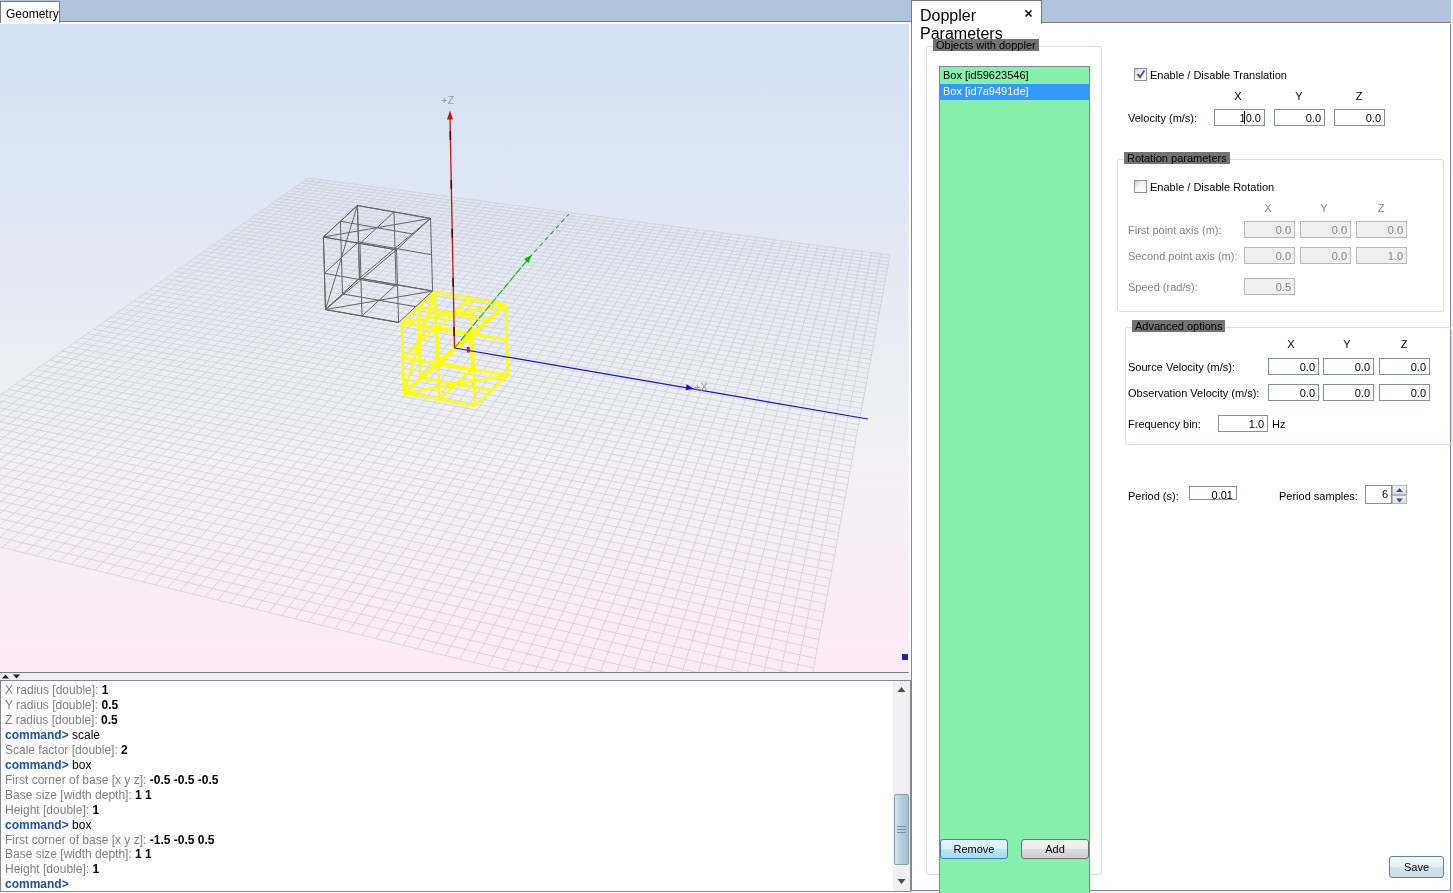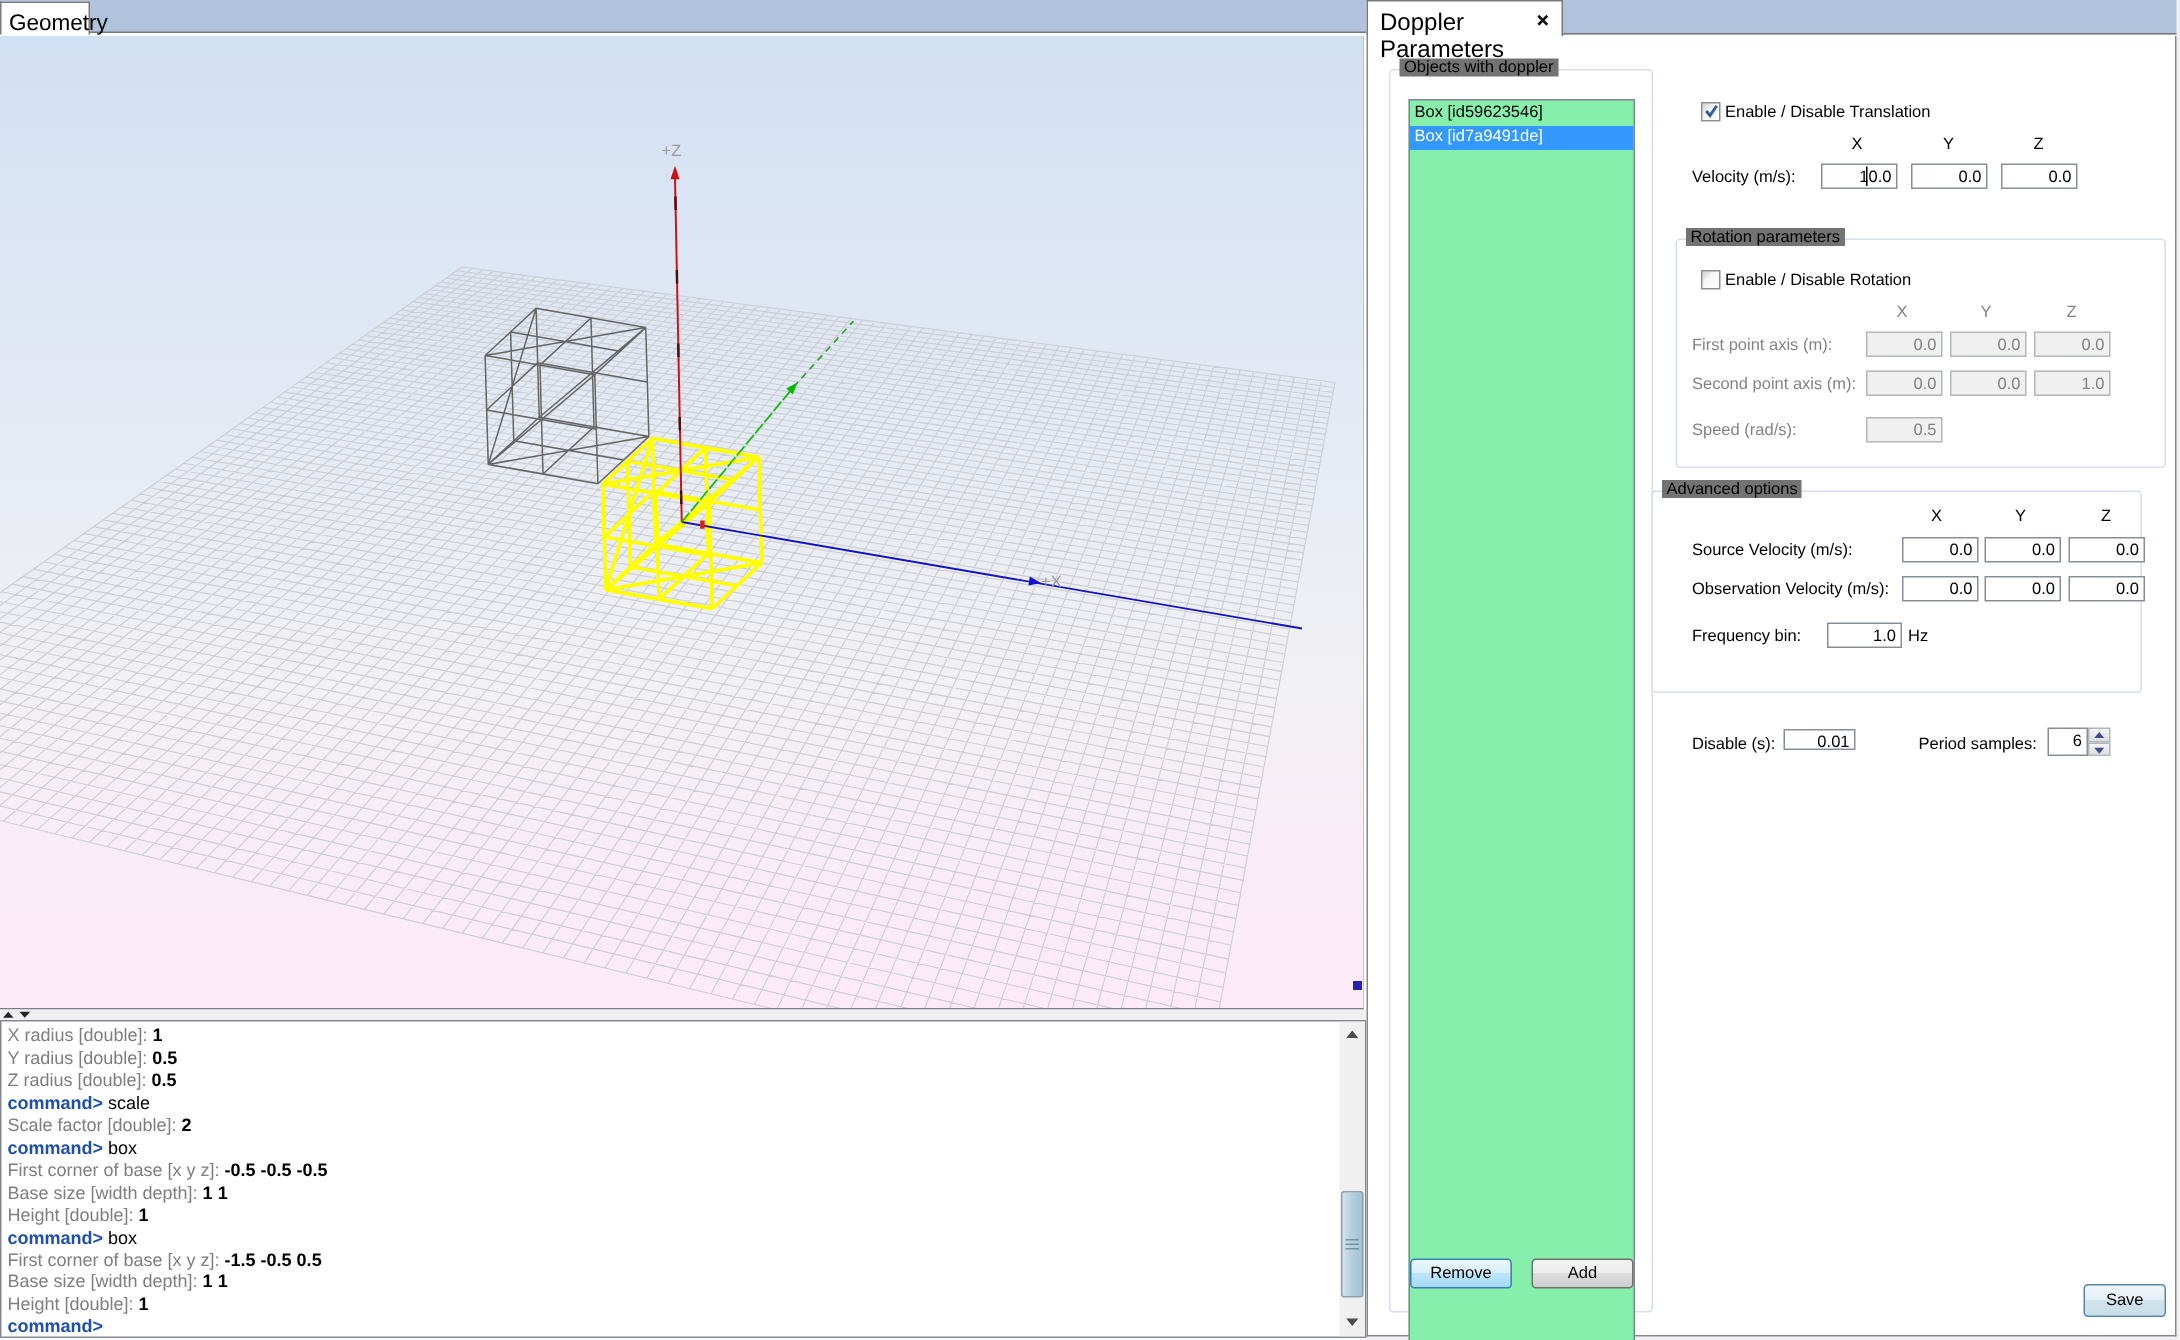--- a/index.html
+++ b/index.html
@@ -20,21 +20,21 @@
   text-align:center; background:linear-gradient(#f2f2f2, #ebebeb 50%, #dddddd 50%, #cfcfcf); }
 .chk { position:absolute; width:13px; height:13px; border:1px solid #8e8f8f;
   background:linear-gradient(135deg,#cbcfd2,#f6f6f6 40%,#fff); }
 </style>
 </head>
 <body>
 
 <div class="abs" style="left:0;top:0;width:911px;height:893px;background:#fff">
 
   <div class="abs" style="left:0;top:0;width:911px;height:22px;background:#b0c2dc;border-bottom:1px solid #77797c"></div>
-  <div class="abs" style="left:0;top:1px;width:60px;height:22px;background:#fff;border:1px solid #77797c;border-bottom:none;font-size:15px;padding:5px 0 0 5px;z-index:2">Geometry</div>
+  <div class="abs" style="left:0;top:1px;width:60px;height:22px;background:#fff;border:1px solid #77797c;border-bottom:none;font-size:12px;padding:5px 0 0 5px;z-index:2">Geometry</div>
   <div class="abs" style="left:0;top:23px;width:911px;height:1px;background:#fff"></div>
 
   <div class="abs" style="left:0;top:24px;width:909px;height:649px;border:1px solid #7b7f83;border-top:none;background:#e8ecf4"></div>
   <svg style="position:absolute;left:0;top:24px" width="909" height="648" viewBox="0 24 909 648">
 <defs>
 <linearGradient id="vpbg" x1="0" y1="0" x2="0" y2="1">
 <stop offset="0" stop-color="#d2e0f4"></stop>
 <stop offset="0.43" stop-color="#e6ebf4"></stop>
 <stop offset="0.67" stop-color="#f2f1f4"></stop>
 <stop offset="0.8" stop-color="#f7edf6"></stop>
@@ -135,39 +135,39 @@
   <div class="dinp" style="left:333px;top:221px;width:51px;height:17px">0.0</div>
   <div class="dinp" style="left:389px;top:221px;width:51px;height:17px">0.0</div>
   <div class="dinp" style="left:445px;top:221px;width:51px;height:17px">0.0</div>
   <div class="glbl" style="left:217px;top:250px">Second point axis (m):</div>
   <div class="dinp" style="left:333px;top:247px;width:51px;height:17px">0.0</div>
   <div class="dinp" style="left:389px;top:247px;width:51px;height:17px">0.0</div>
   <div class="dinp" style="left:445px;top:247px;width:51px;height:17px">1.0</div>
   <div class="glbl" style="left:217px;top:281px">Speed (rad/s):</div>
   <div class="dinp" style="left:333px;top:278px;width:51px;height:17px">0.5</div>
 
-  <div class="grp" style="left:190px;top:327px;width:327px;height:135px">
+  <div class="grp" style="left:214px;top:327px;width:327px;height:118px">
       <span>Advanced options</span>
     </div>
   <div class="xyz" style="left:370px;top:338px">X</div>
   <div class="xyz" style="left:426px;top:338px">Y</div>
   <div class="xyz" style="left:483px;top:338px">Z</div>
   <div class="lbl" style="left:217px;top:361px">Source Velocity (m/s):</div>
   <div class="inp" style="left:357px;top:358px;width:51px;height:17px">0.0</div>
   <div class="inp" style="left:412px;top:358px;width:51px;height:17px">0.0</div>
   <div class="inp" style="left:468px;top:358px;width:51px;height:17px">0.0</div>
   <div class="lbl" style="left:217px;top:387px">Observation Velocity (m/s):</div>
   <div class="inp" style="left:357px;top:384px;width:51px;height:17px">0.0</div>
   <div class="inp" style="left:412px;top:384px;width:51px;height:17px">0.0</div>
   <div class="inp" style="left:468px;top:384px;width:51px;height:17px">0.0</div>
   <div class="lbl" style="left:217px;top:418px">Frequency bin:</div>
   <div class="inp" style="left:307px;top:415px;width:50px;height:17px">1.0</div>
   <div class="lbl" style="left:361px;top:418px">Hz</div>
 
-  <div class="lbl" style="left:217px;top:490px">Disable (s):</div>
+  <div class="lbl" style="left:217px;top:490px">Period (s):</div>
   <div class="inp" style="left:278px;top:486px;width:48px;height:14px">0.01</div>
   <div class="lbl" style="left:368px;top:490px">Period samples:</div>
   <div class="inp" style="left:454px;top:485px;width:27px;height:19px">6</div>
   <div class="abs" style="left:481px;top:485px;width:15px;height:19px">
     <div class="abs" style="left:0;top:0;width:15px;height:9.5px;border:1px solid #b0b6bb;background:linear-gradient(#f4f4f4,#dedede)">
         <svg width="13" height="7.5" style="display:block">
           <path d="M6.5 2L9.8 6H3.2z" fill="#3d4d94"></path>
         </svg>
       </div>
     <div class="abs" style="left:0;top:9.5px;width:15px;height:9.5px;border:1px solid #b0b6bb;background:linear-gradient(#f4f4f4,#dedede)">

